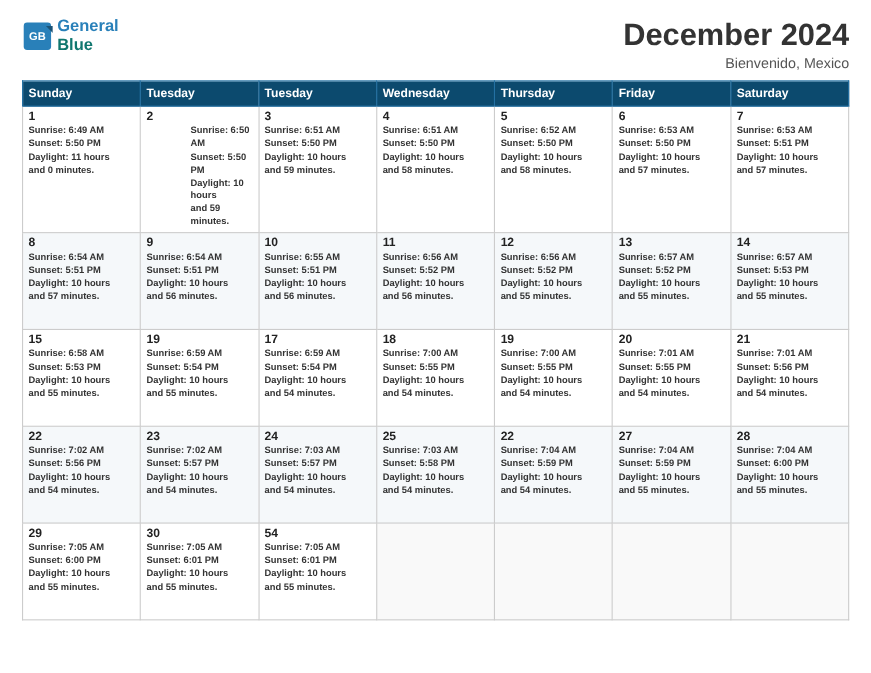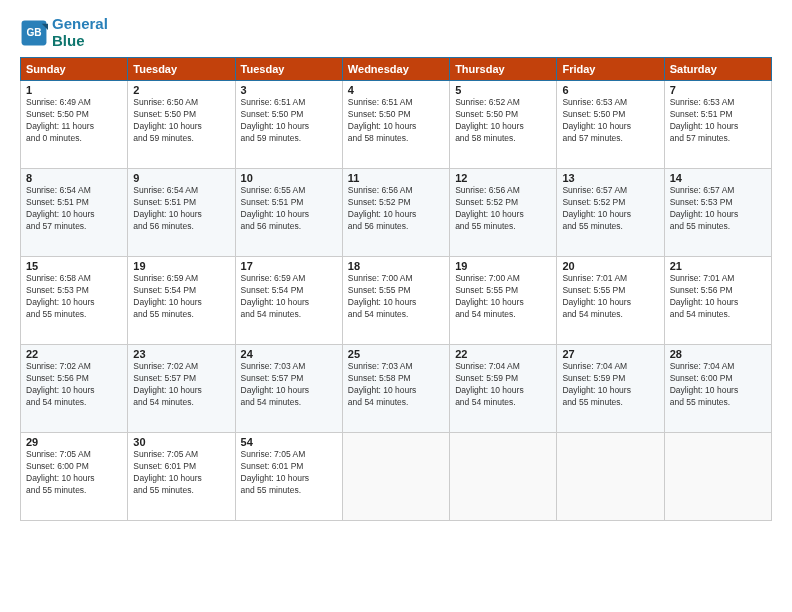--- a/index.html
+++ b/index.html
@@ -43,21 +43,21 @@
       font-size: 13px;
       color: #555;
       margin-top: 2px;
     }
     .calendar-table {
       width: 100%;
       border-collapse: collapse;
       font-size: 9.5px;
     }
     .calendar-table thead th {
-      background: #c2410c;
+      background: #0c4a6e;
       color: #fff;
       text-align: left;
       padding: 5px 5px;
       font-size: 11px;
       font-weight: bold;
       border: 1px solid #2471a3;
     }
     .calendar-table tbody td {
       vertical-align: top;
       border: 1px solid #ccc;
@@ -74,20 +74,21 @@
       font-size: 11px;
       font-weight: bold;
       color: #222;
       display: block;
       margin-bottom: 1px;
     }
     .day-info {
       font-size: 8.5px;
       color: #333;
       line-height: 1.4;
+      font-weight: bold;
     }
     .empty-cell {
       background: #f9f9f9 !important;
     }
   </style>
 </head>
 <body>
 
 <div class="page">
   <div class="header">
@@ -97,20 +98,24 @@
         <text x="18" y="22" text-anchor="middle" fill="white" font-size="13" font-weight="bold" font-family="Arial">GB</text>
         <polygon points="28,6 36,6 36,14" fill="#1a5276"></polygon>
       </svg>
       <div>
         <div style="font-size:15px;font-weight:bold;color:#333;line-height:1.1;">
           <span style="color:#2980b9;">General</span>
         </div>
         <div style="font-size:15px;font-weight:bold;color:#0f766e;line-height:1.1;">Blue</div>
       </div>
     </div>
+    <div class="title-block">
+      <div class="month-title">December 2024</div>
+      <div class="location">Bienvenido, Mexico</div>
+    </div>
   </div>
 
   <table class="calendar-table">
     <thead>
       <tr>
       <th>Sunday</th>
           <th>Tuesday</th>
           <th>Tuesday</th>
           <th>Wednesday</th>
           <th>Thursday</th>
@@ -122,21 +127,21 @@
     <tr>
           <td>
             <span class="day-number">1</span>
             <div class="day-info" style="white-space: pre-line;">Sunrise: 6:49 AM
 Sunset: 5:50 PM
 Daylight: 11 hours
 and 0 minutes.</div>
           </td>
           <td>
             <span class="day-number">2</span>
-            <div class="day-info" style="white-space: pre-line;">Sunrise: 6:50 AM
+            <div class="day-info" style="white-space: pre-line; margin-left: 40px;">Sunrise: 6:50 AM
 Sunset: 5:50 PM
 Daylight: 10 hours
 and 59 minutes.</div>
           </td>
           <td>
             <span class="day-number">3</span>
             <div class="day-info" style="white-space: pre-line;">Sunrise: 6:51 AM
 Sunset: 5:50 PM
 Daylight: 10 hours
 and 59 minutes.</div>

